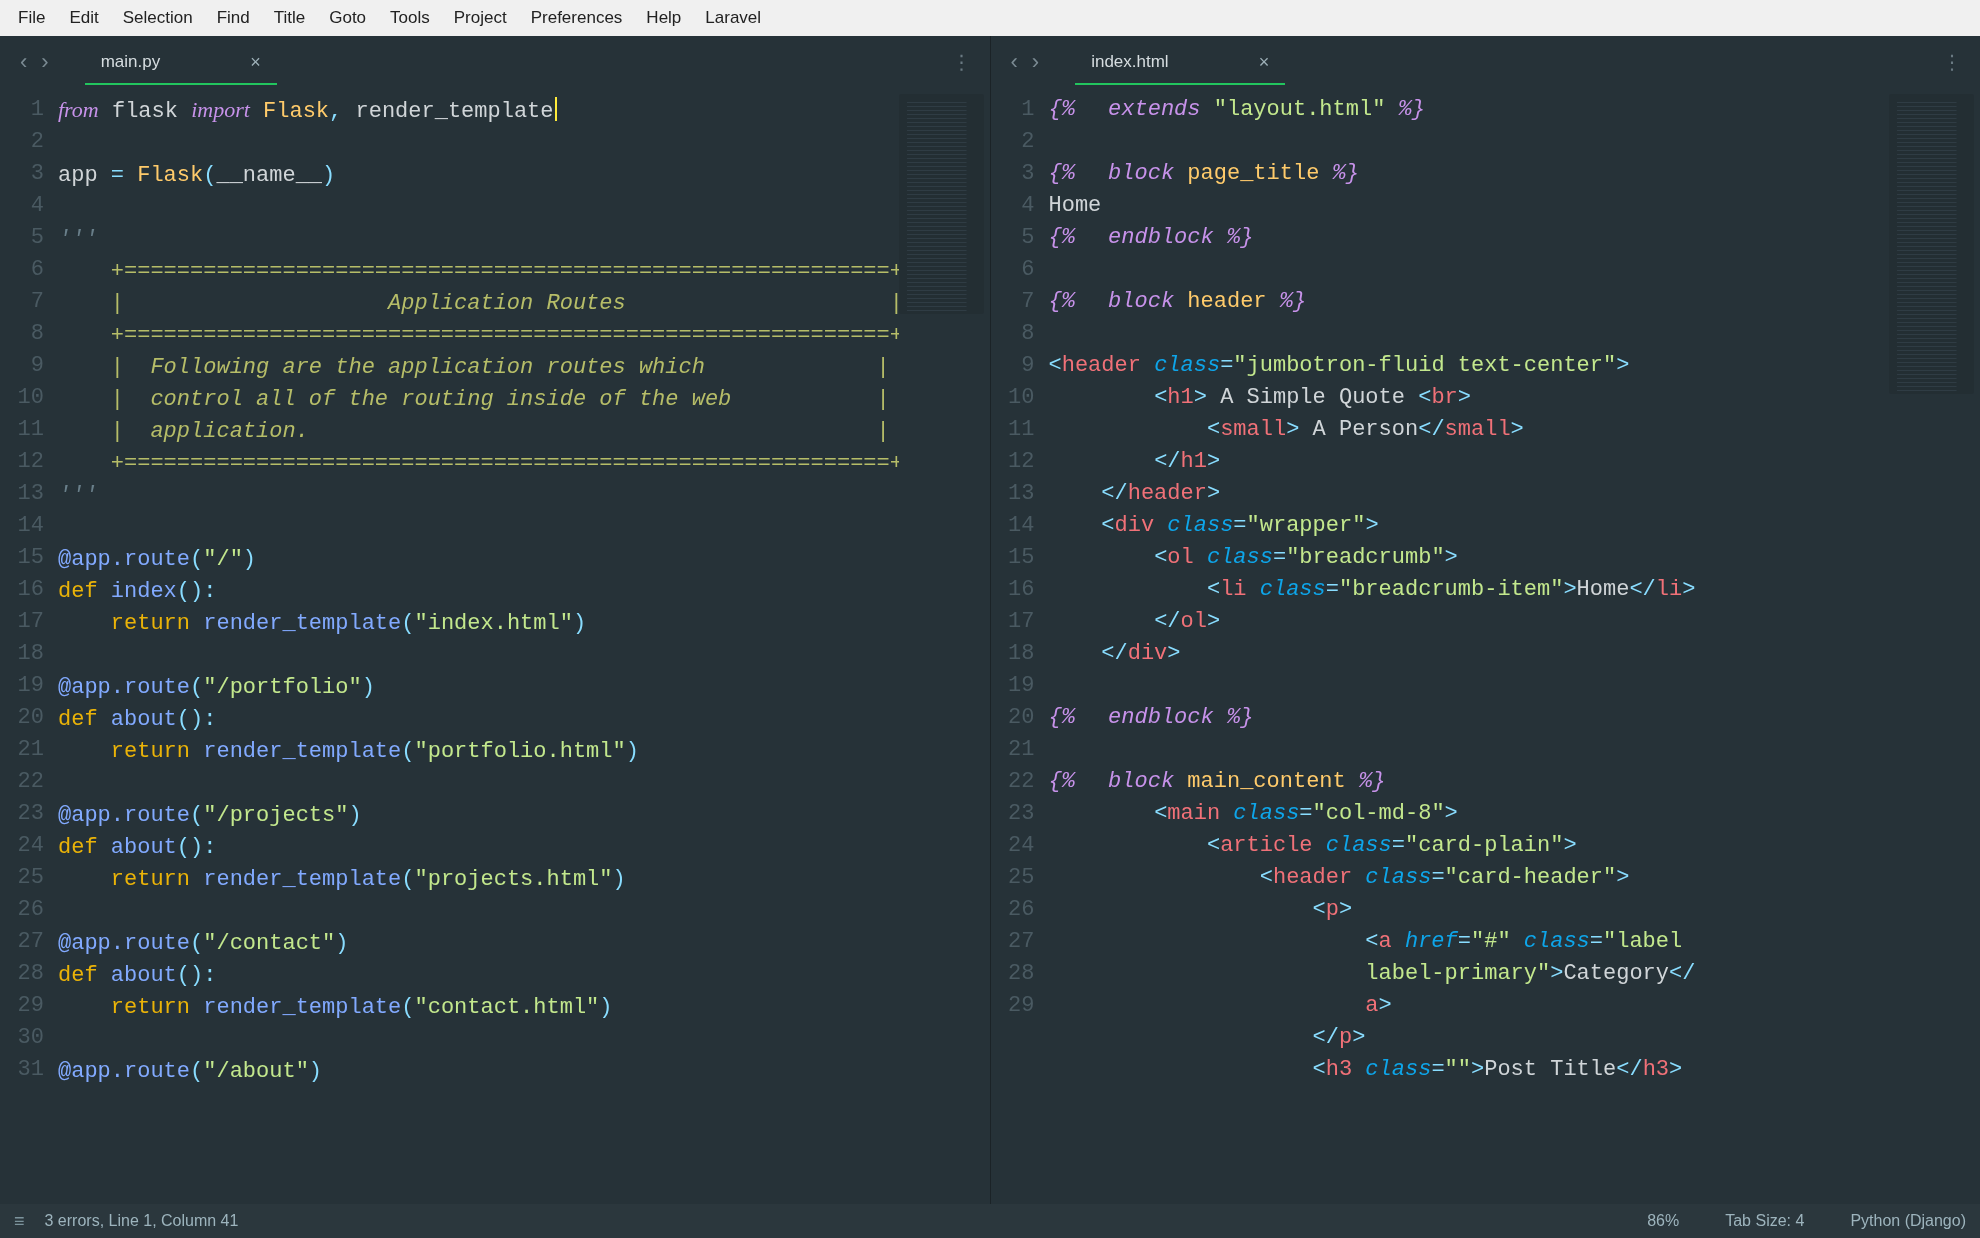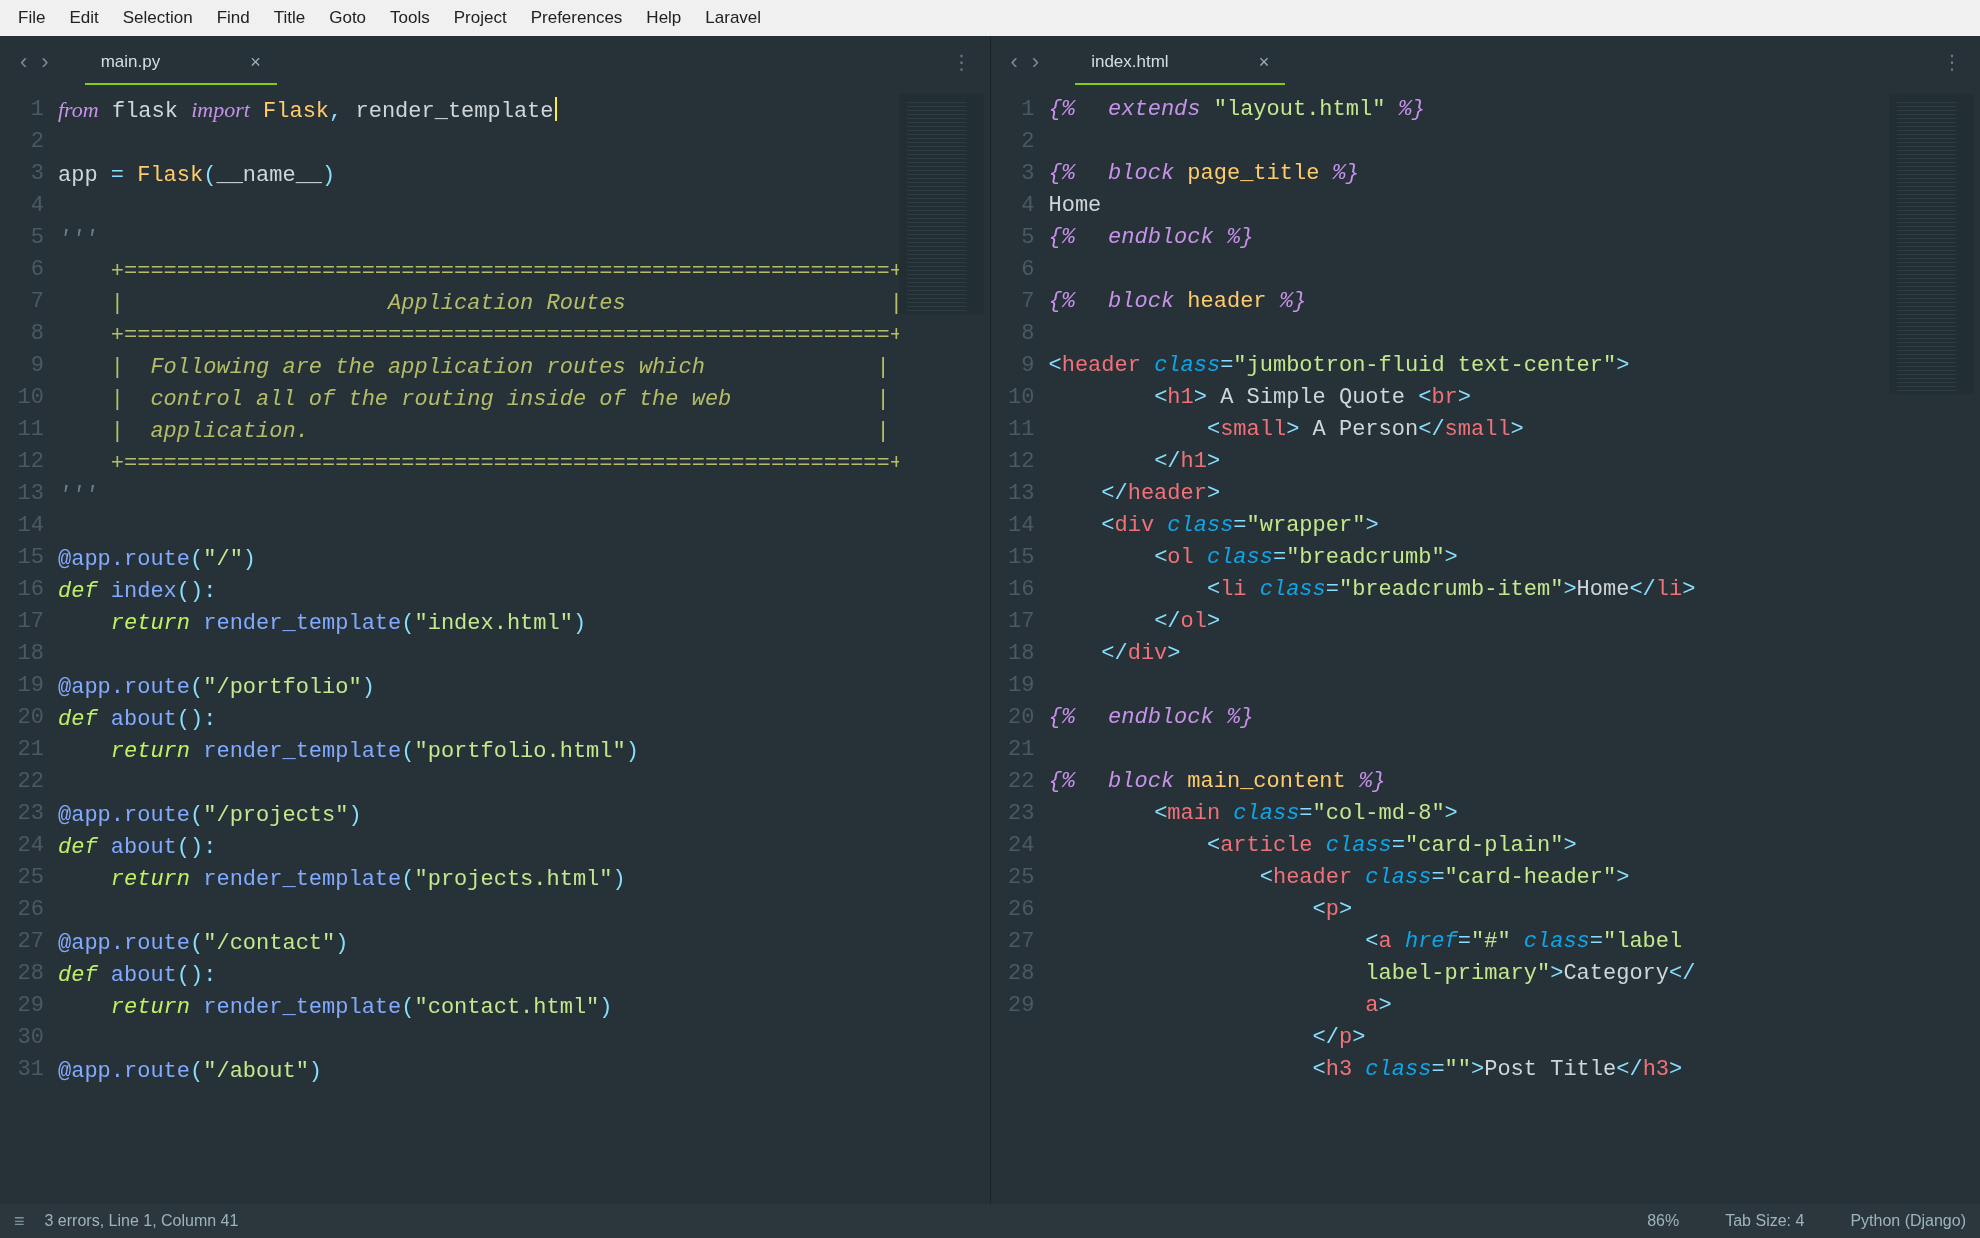--- a/index.html
+++ b/index.html
@@ -56,21 +56,21 @@
     font-size: 22px;
   }
   .tab {
     margin-left: 24px;
     display: flex;
     align-items: center;
     gap: 90px;
     padding: 12px 16px 10px 16px;
     color: #d6dde0;
     font-size: 17px;
-    border-bottom: 2px solid #84cc16;
+    border-bottom: 2px solid #22c55e;
   }
   .tab .close { color: #9db0b8; font-size: 18px; }
   .overflow-dots {
     margin-left: auto;
     color: #6a7a82;
     font-size: 20px;
     padding: 0 10px;
   }
   
   .editor {
@@ -124,21 +124,21 @@
     );
     background-size: 70% 100%;
     background-repeat: no-repeat;
     background-position: 8px 8px;
     height: 220px;
     align-self: flex-start;
   }
 
   
   .kw   { color: #c792ea; font-style: italic; font-family: Liberation Serif, serif; }
-  .kw2  { color: #bef264; font-style: italic; }
+  .kw2  { color: #eab308; }
   .fn   { color: #82aaff; }
   .cls  { color: #ffcb6b; }
   .str  { color: #c3e88d; }
   .cmt  { color: #697f8a; font-style: italic; }
   .cmty { color: #b6bd68; font-style: italic; }
   .op   { color: #89ddff; }
   .djt  { color: #c792ea; font-style: italic; }
   .djkw { color: #c792ea; font-style: italic; margin-left: 20px; }
   .djv  { color: #ffcb6b; }
   .tag  { color: #f07178; }

